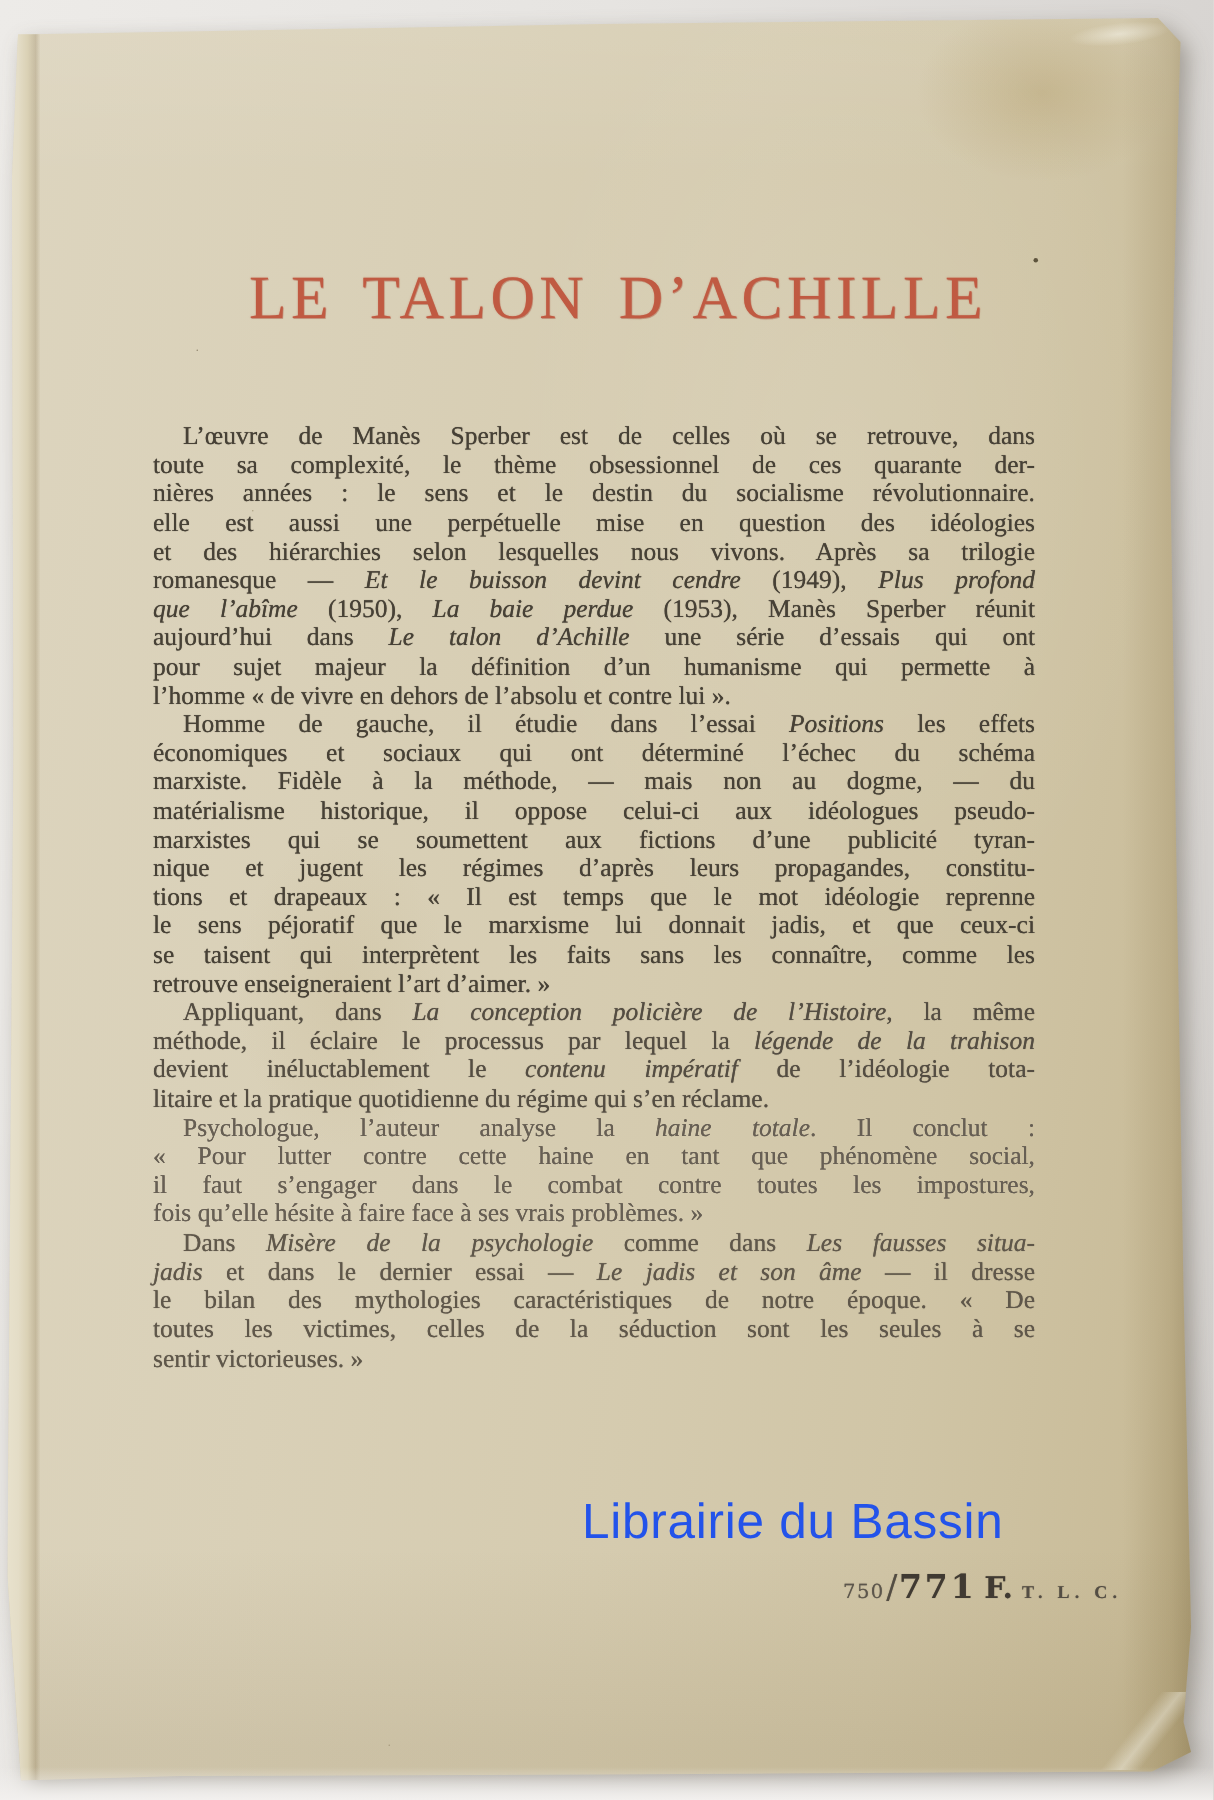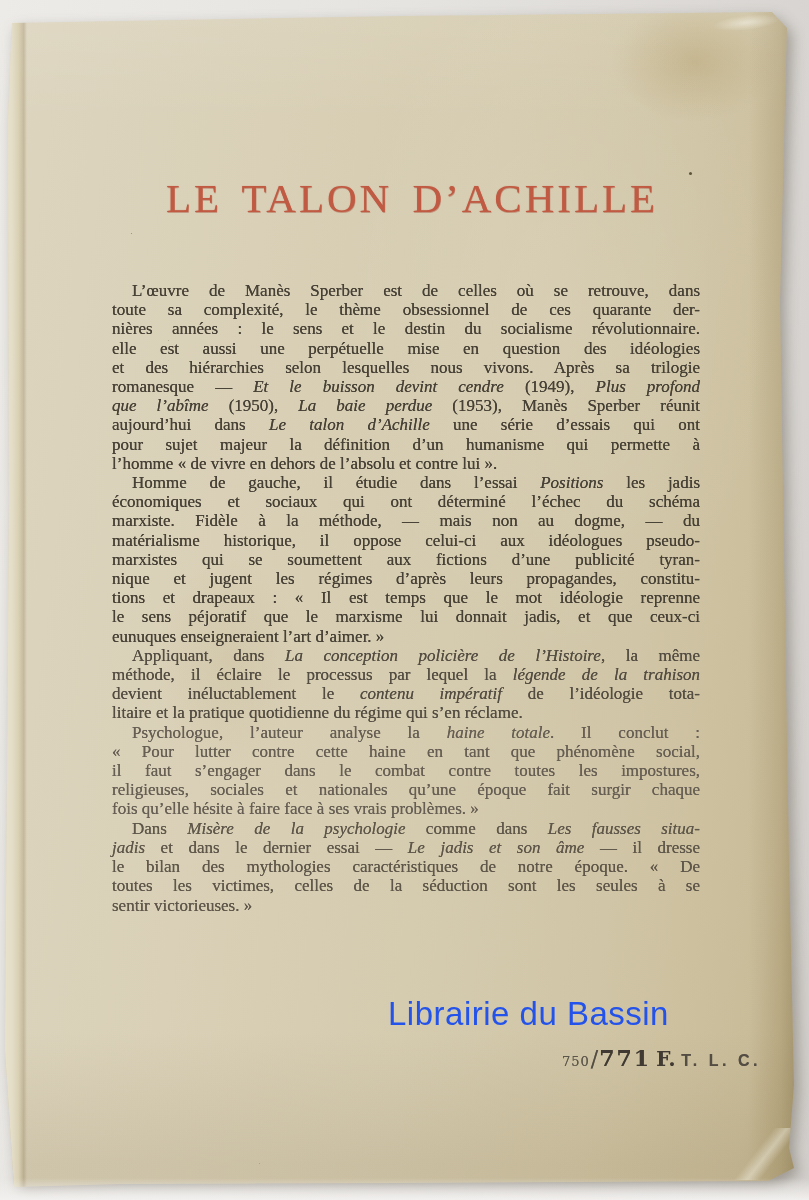--- a/index.html
+++ b/index.html
@@ -48,21 +48,21 @@
                167px 339px 0 -1px rgba(120,100,65,0.45),
                258px 1162px 0 -1px rgba(110,95,65,0.40);
   }
   .title{
     position:absolute; left:118px; top:174px; width:588px; margin:0; z-index:3;
     font-family:"Liberation Serif", serif; font-weight:normal;
     font-size:41px; letter-spacing:3px; word-spacing:7px; text-align:center;
     color:#c05a42; text-shadow:0.5px 0.5px 0 rgba(160,60,40,0.35), 0 0 1px rgba(192,90,66,0.55);
   }
   .body-text{
-    position:absolute; left:112px; top:281px; width:588px; z-index:3;
+    position:absolute; left:102px; top:281px; width:588px; z-index:3;
     font-family:"Liberation Serif", serif; font-size:17px; line-height:19.2px;
     color:#474136; text-shadow:0 0 0.5px currentColor;
   }
   .para{margin:0;}
   .para:nth-child(3){color:#544d42;}
   .para:nth-child(4){color:#675f54; text-shadow:0 0 0.4px currentColor;}
   .para:nth-child(5){color:#5f574a;}
   .line{ text-align:justify; text-align-last:justify; -moz-text-align-last:justify; }
   .line.first{ text-indent:20px; }
   .line.last{ text-align-last:left; -moz-text-align-last:left; }
@@ -74,21 +74,21 @@
   }
   .stamp{
     position:absolute; left:562px; top:1045px; z-index:4;
     display:flex; align-items:baseline; color:#4a443c; white-space:nowrap;
     text-shadow:0 0 0.6px rgba(70,62,50,0.6);
   }
   .stamp .s750{ font-family:"DejaVu Serif", serif; font-size:13px; letter-spacing:1px; color:#5c564c; }
   .stamp .slash{ font-family:"DejaVu Serif", serif; font-size:22px; color:#534d43; margin:0 1px; }
   .stamp .s771{ font-family:"DejaVu Serif", serif; font-weight:bold; font-size:22px; letter-spacing:2px; color:#403a32; }
   .stamp .sf{ font-family:"DejaVu Serif", serif; font-weight:bold; font-size:20px; margin-left:5px; color:#403a32; }
-  .stamp .stlc{ font-family:Liberation Sans, sans-serif; font-weight:bold; font-size:16px; letter-spacing:3.5px; margin-left:6px; color:#534d44; }
+  .stamp .stlc{ font-family:Liberation Serif, serif; font-weight:bold; font-size:12px; letter-spacing:3.5px; margin-left:6px; color:#534d44; }
 </style>
 </head>
 <body>
 
 <div class="photo">
 
   <div class="book-wrap">
     <div class="book">
       <div class="page-edge-left"></div>
       <div class="right-curve"></div>
@@ -105,41 +105,41 @@
             <div class="line"><span>nières années : le sens et le destin du socialisme révolutionnaire.</span></div>
             <div class="line"><span>elle est aussi une perpétuelle mise en question des idéologies</span></div>
             <div class="line"><span>et des hiérarchies selon lesquelles nous vivons. Après sa trilogie</span></div>
             <div class="line"><span>romanesque — </span><span class="it">Et le buisson devint cendre</span><span> (1949), </span><span class="it">Plus profond</span></div>
             <div class="line"><span class="it">que l’abîme</span><span> (1950), </span><span class="it">La baie perdue</span><span> (1953), Manès Sperber réunit</span></div>
             <div class="line"><span>aujourd’hui dans </span><span class="it">Le talon d’Achille</span><span> une série d’essais qui ont</span></div>
             <div class="line"><span>pour sujet majeur la définition d’un humanisme qui permette à</span></div>
             <div class="line last"><span>l’homme « de vivre en dehors de l’absolu et contre lui ».</span></div>
           </div>
           <div class="para">
-            <div class="line first"><span>Homme de gauche, il étudie dans l’essai </span><span class="it">Positions</span><span> les jadis</span></div>
+            <div class="line first"><span>Homme de gauche, il étudie dans l’essai </span><span class="it">Positions</span><span> les effets</span></div>
             <div class="line"><span>économiques et sociaux qui ont déterminé l’échec du schéma</span></div>
             <div class="line"><span>marxiste. Fidèle à la méthode, — mais non au dogme, — du</span></div>
             <div class="line"><span>matérialisme historique, il oppose celui-ci aux idéologues pseudo-</span></div>
             <div class="line"><span>marxistes qui se soumettent aux fictions d’une publicité tyran-</span></div>
             <div class="line"><span>nique et jugent les régimes d’après leurs propagandes, constitu-</span></div>
             <div class="line"><span>tions et drapeaux : « Il est temps que le mot idéologie reprenne</span></div>
             <div class="line"><span>le sens péjoratif que le marxisme lui donnait jadis, et que ceux-ci</span></div>
-            <div class="line last"><span>eunuques enseigneraient l’art d’aimer. »</span></div>
+            <div class="line"><span>se taisent qui interprètent les faits sans les connaître, comme les</span></div>
+            <div class="line last"><span>retrouve enseigneraient l’art d’aimer. »</span></div>
           </div>
           <div class="para">
             <div class="line first"><span>Appliquant, dans </span><span class="it">La conception policière de l’Histoire</span><span>, la même</span></div>
             <div class="line"><span>méthode, il éclaire le processus par lequel la </span><span class="it">légende de la trahison</span></div>
             <div class="line"><span>devient inéluctablement le </span><span class="it">contenu impératif</span><span> de l’idéologie tota-</span></div>
             <div class="line last"><span>litaire et la pratique quotidienne du régime qui s’en réclame.</span></div>
           </div>
           <div class="para">
             <div class="line first"><span>Psychologue, l’auteur analyse la </span><span class="it">haine totale</span><span>. Il conclut :</span></div>
             <div class="line"><span>« Pour lutter contre cette haine en tant que phénomène social,</span></div>
             <div class="line"><span>il faut s’engager dans le combat contre toutes les impostures,</span></div>
-            <div class="line"><span>religieuses, sociales et nationales qu’une époque fait surgir chaque</span></div>
             <div class="line last"><span>fois qu’elle hésite à faire face à ses vrais problèmes. »</span></div>
           </div>
           <div class="para">
             <div class="line first"><span>Dans </span><span class="it">Misère de la psychologie</span><span> comme dans </span><span class="it">Les fausses situa-</span></div>
             <div class="line"><span class="it">jadis</span><span> et dans le dernier essai — </span><span class="it">Le jadis et son âme</span><span> — il dresse</span></div>
             <div class="line"><span>le bilan des mythologies caractéristiques de notre époque. « De</span></div>
             <div class="line"><span>toutes les victimes, celles de la séduction sont les seules à se</span></div>
             <div class="line last"><span>sentir victorieuses. »</span></div>
           </div>
         </div>

